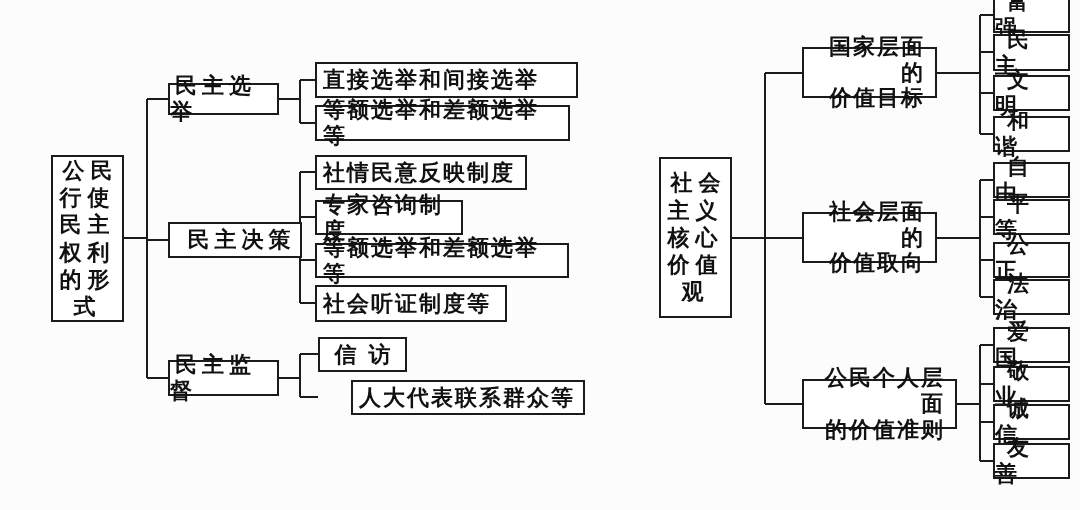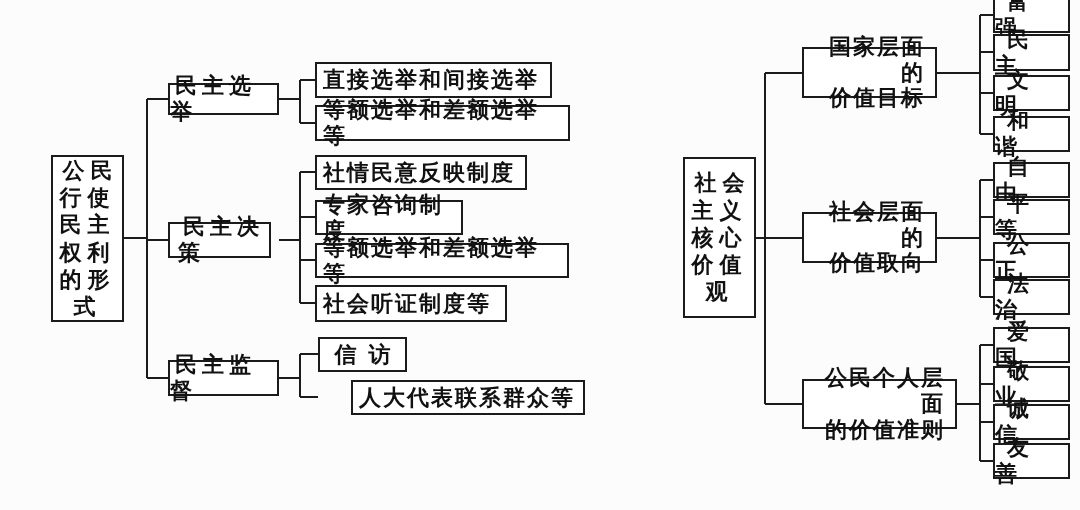--- a/index.html
+++ b/index.html
@@ -18,32 +18,32 @@
     white-space:pre-line;
   }
   .root{letter-spacing:6px;text-indent:6px;line-height:1.24;text-align:center;}
   .branch4{letter-spacing:5px;text-indent:5px;}
   .leafL{justify-content:flex-start;padding:0 6px;letter-spacing:2px;}
   .gap2{letter-spacing:12px;text-indent:12px;justify-content:center;padding:0;}
   .branch2line{justify-content:flex-start;padding:0 10px;letter-spacing:2px;text-align:right;}
   
   .Lroot{left:51px;top:155px;width:73px;height:167px;}
   .Lb1{left:168px;top:83px;width:111px;height:32px;}
-  .Lb2{left:168px;top:222px;width:103px;height:36px;padding-left:8px;}
+  .Lb2{left:168px;top:222px;width:134px;height:36px;padding-left:8px;}
   .Lb3{left:168px;top:360px;width:111px;height:36px;}
-  .Ll1{left:315px;top:62px;width:237px;height:36px;}
+  .Ll1{left:315px;top:62px;width:263px;height:36px;}
   .Ll2{left:315px;top:105px;width:255px;height:36px;}
   .Ll3{left:315px;top:155px;width:212px;height:35px;}
   .Ll4{left:315px;top:200px;width:148px;height:35px;}
   .Ll5{left:315px;top:243px;width:254px;height:35px;}
   .Ll6{left:315px;top:285px;width:192px;height:37px;}
   .Ll7{left:318px;top:337px;width:89px;height:35px;}
   .Ll8{left:318px;top:380px;width:234px;height:35px;margin-left:33px;}
   
-  .Rroot{left:659px;top:157px;width:73px;height:161px;margin-left:24px;}
+  .Rroot{left:659px;top:157px;width:73px;height:161px;}
   .Rb1{left:802px;top:47px;width:135px;height:51px;}
   .Rb2{left:802px;top:212px;width:135px;height:51px;}
   .Rb3{left:802px;top:379px;width:155px;height:50px;}
   .Rl1{left:993px;top:-4px;width:77px;height:37px;}
   .Rl2{left:993px;top:34px;width:77px;height:37px;}
   .Rl3{left:993px;top:75px;width:77px;height:36px;}
   .Rl4{left:993px;top:116px;width:77px;height:36px;}
   .Rl5{left:993px;top:162px;width:77px;height:36px;}
   .Rl6{left:993px;top:199px;width:77px;height:36px;}
   .Rl7{left:993px;top:242px;width:77px;height:36px;font-family:Liberation Mono, monospace;}

